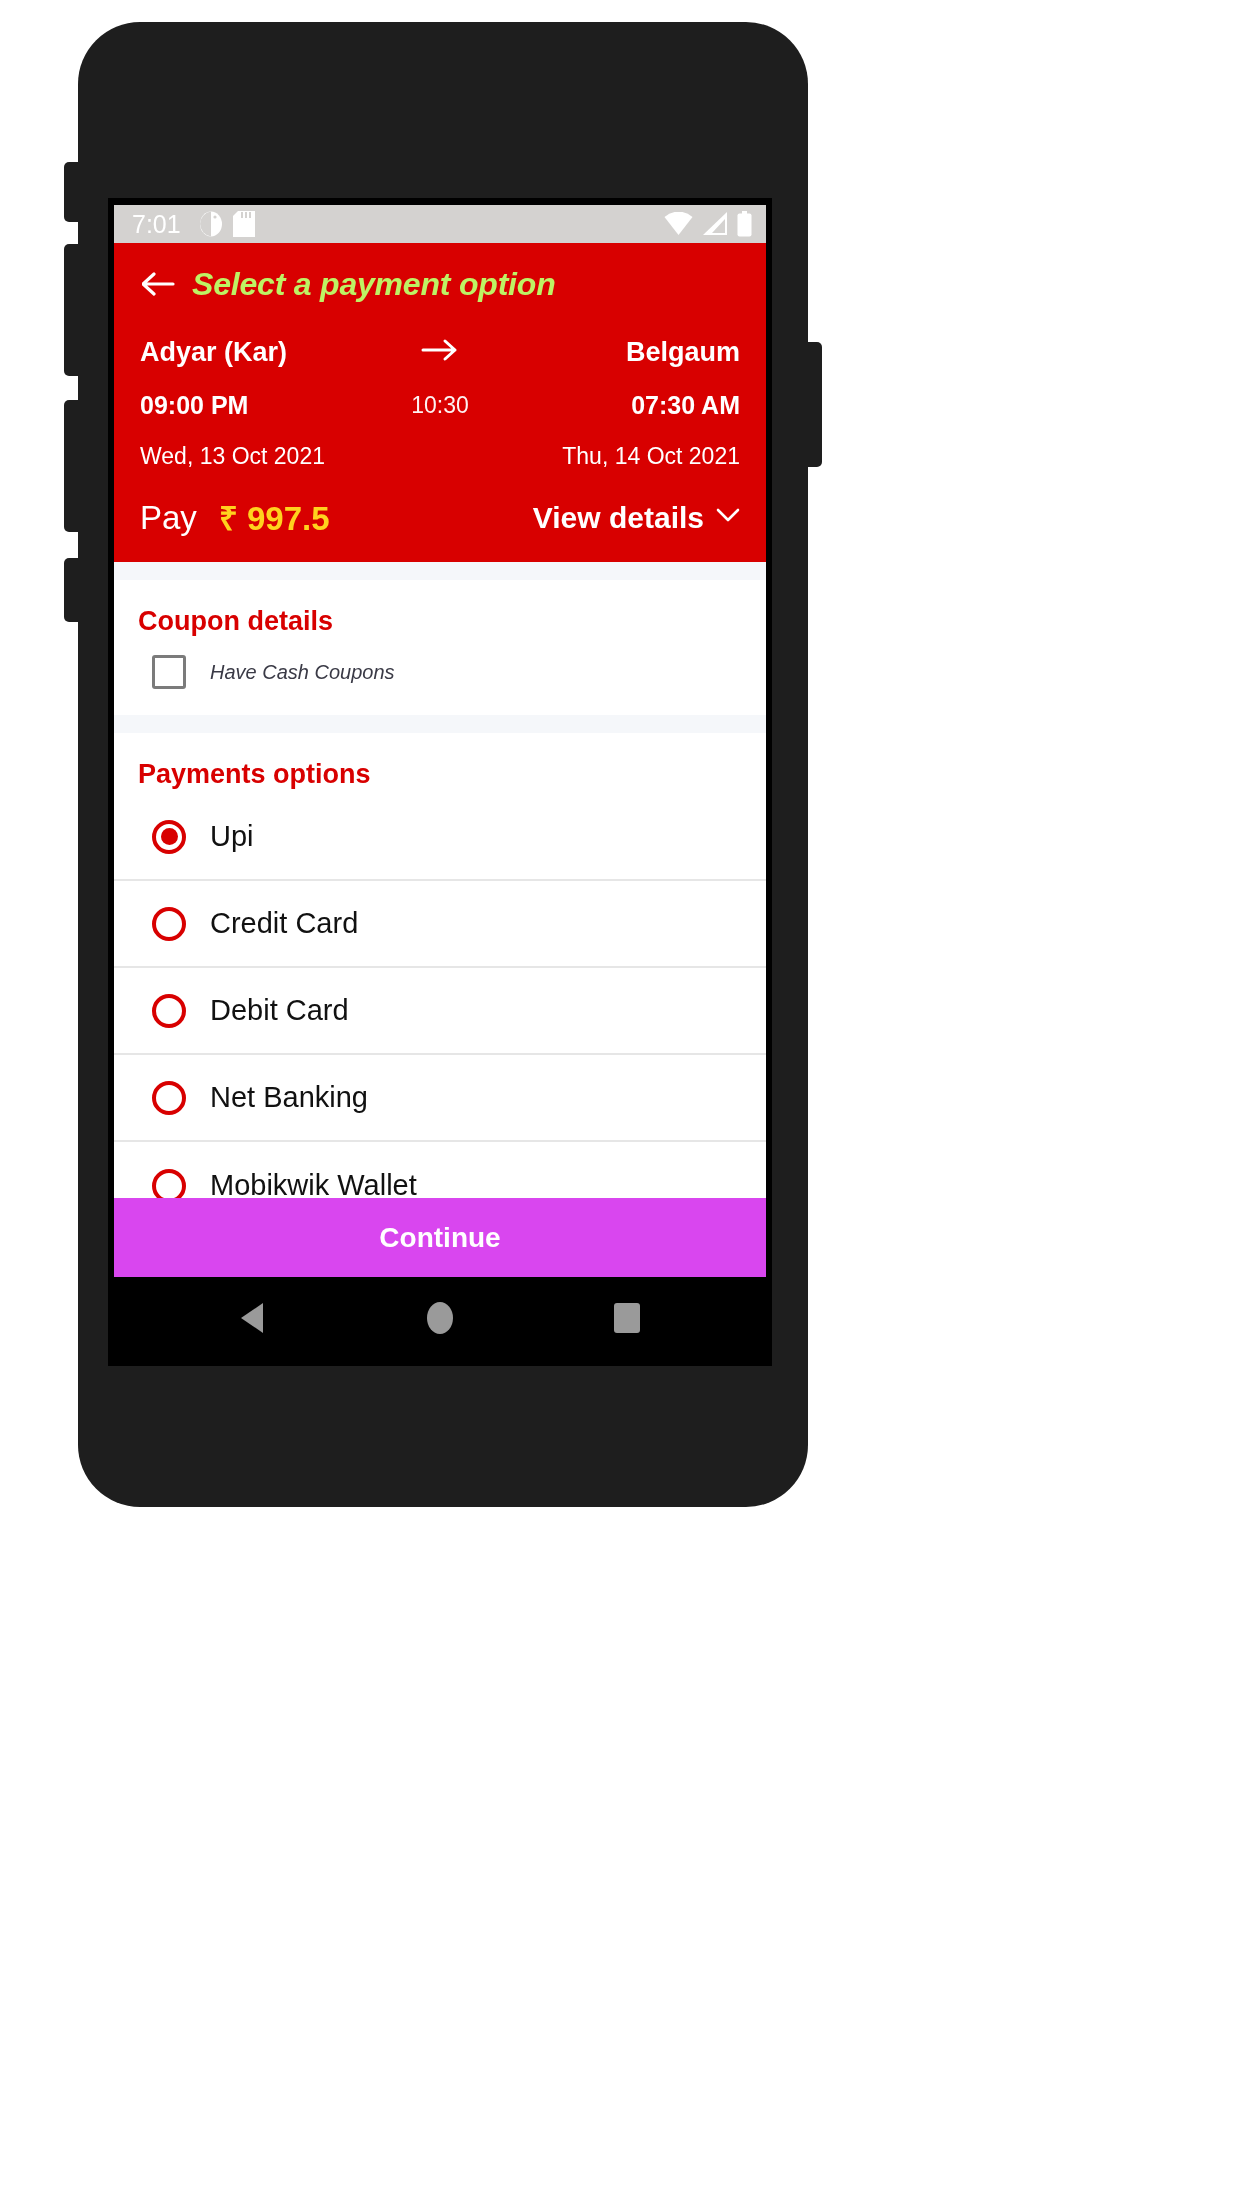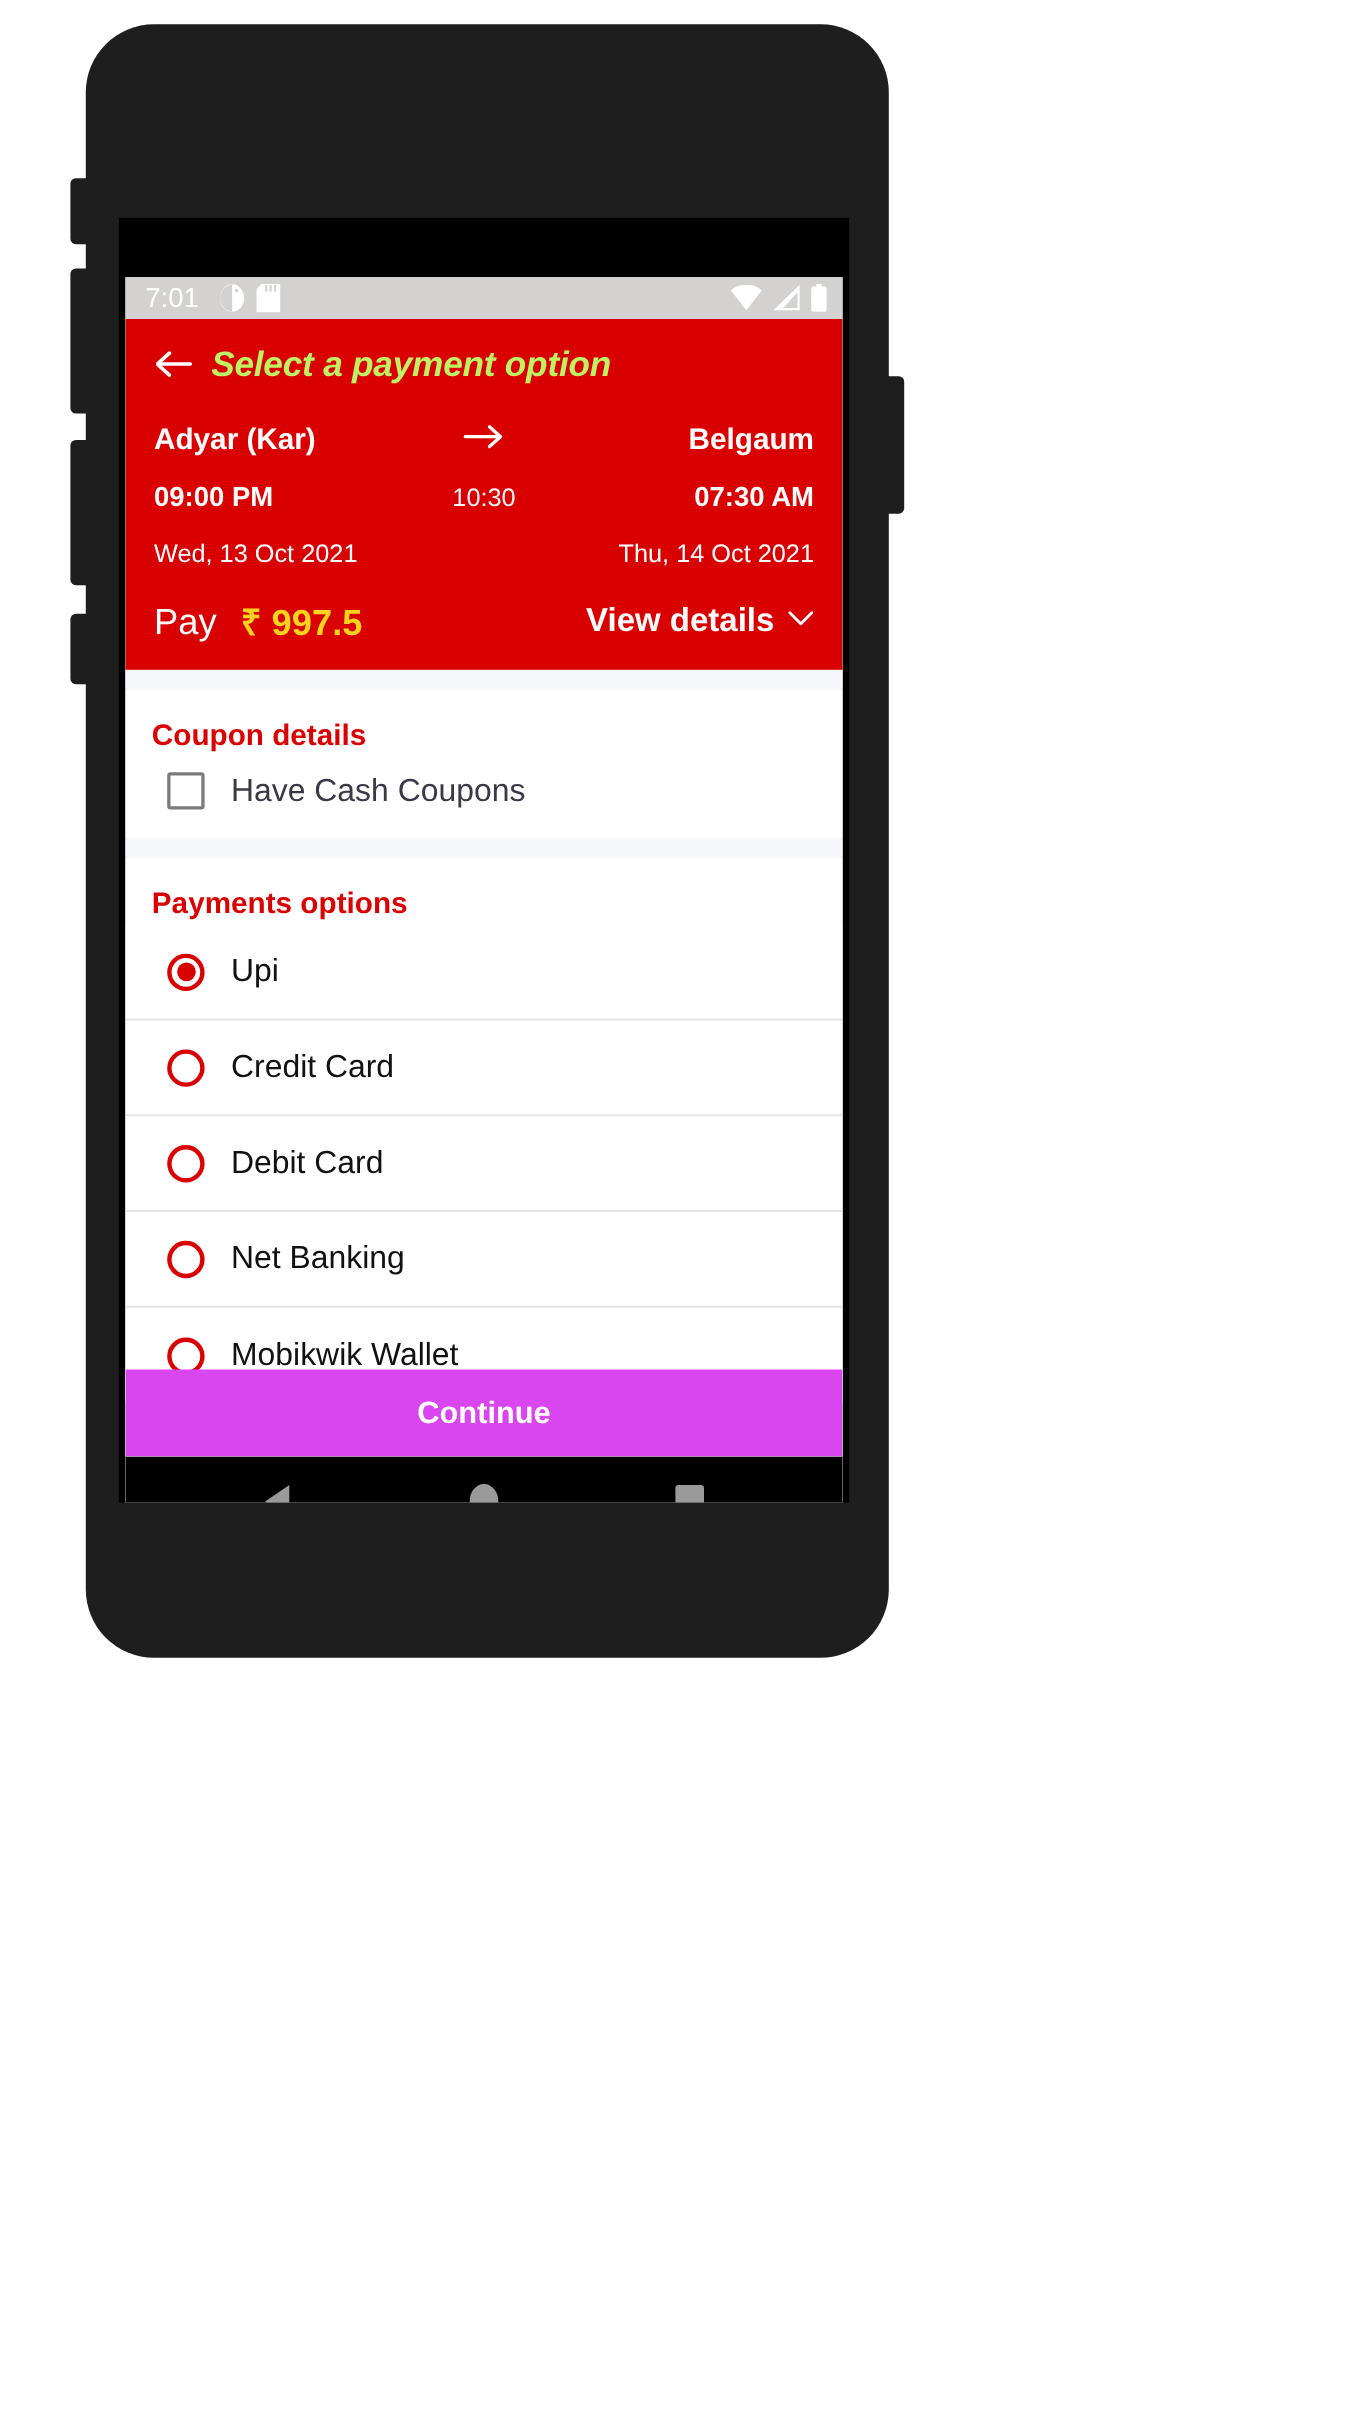--- a/index.html
+++ b/index.html
@@ -36,21 +36,20 @@
     overflow:hidden;
   }
   #screen-inner{
     position:absolute;
     left:6px; top:7px;
     width:652px; height:1154px;
     background:#ffffff;
     overflow:hidden;
     display:flex;
     flex-direction:column;
-    margin-top:47px;
   }
 
   
   #status-bar{
     height:38px;
     background:#d4d2d0;
     display:flex;
     align-items:center;
     padding:0 14px 0 18px;
     flex:0 0 auto;
@@ -162,23 +161,24 @@
   }
   #coupon-checkbox{
     width:34px; height:34px;
     border:3px solid #7b7b7b;
     border-radius:3px;
     background:#ffffff;
     flex:0 0 auto;
   }
   #coupon-label{
     margin-left:24px;
-    font-size:29px;
+    font-size:20px;
     color:#3a3a46;
     font-weight:400;
+    font-style:italic;
   }
 
   
   .pay-option{
     display:flex; align-items:center;
     height:87px;
     padding:0 24px 0 38px;
     border-bottom:2px solid #e6e6e6;
     background:#ffffff;
   }

